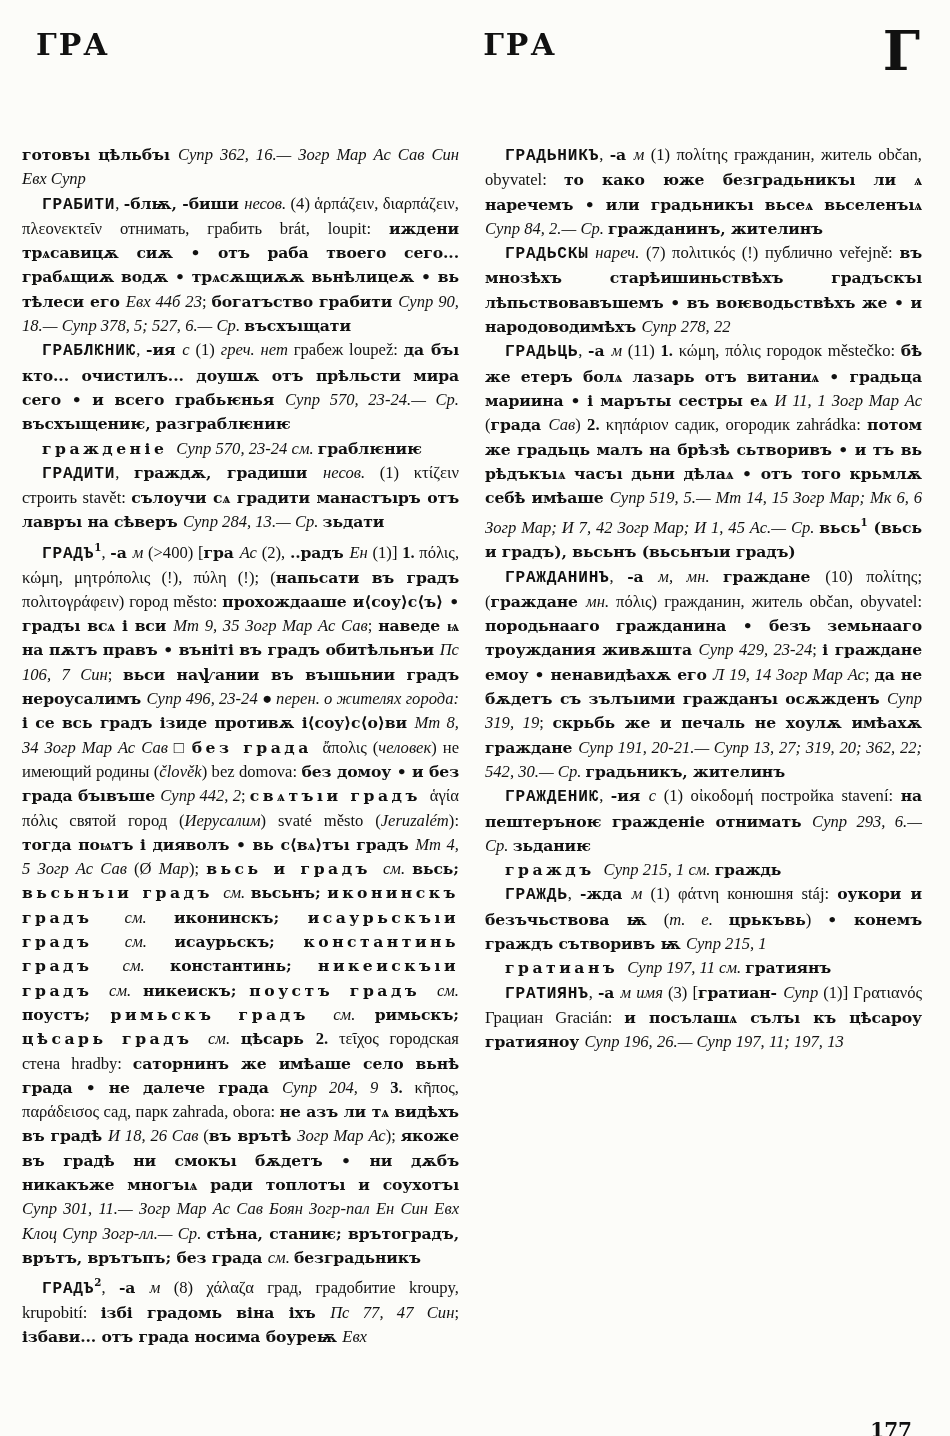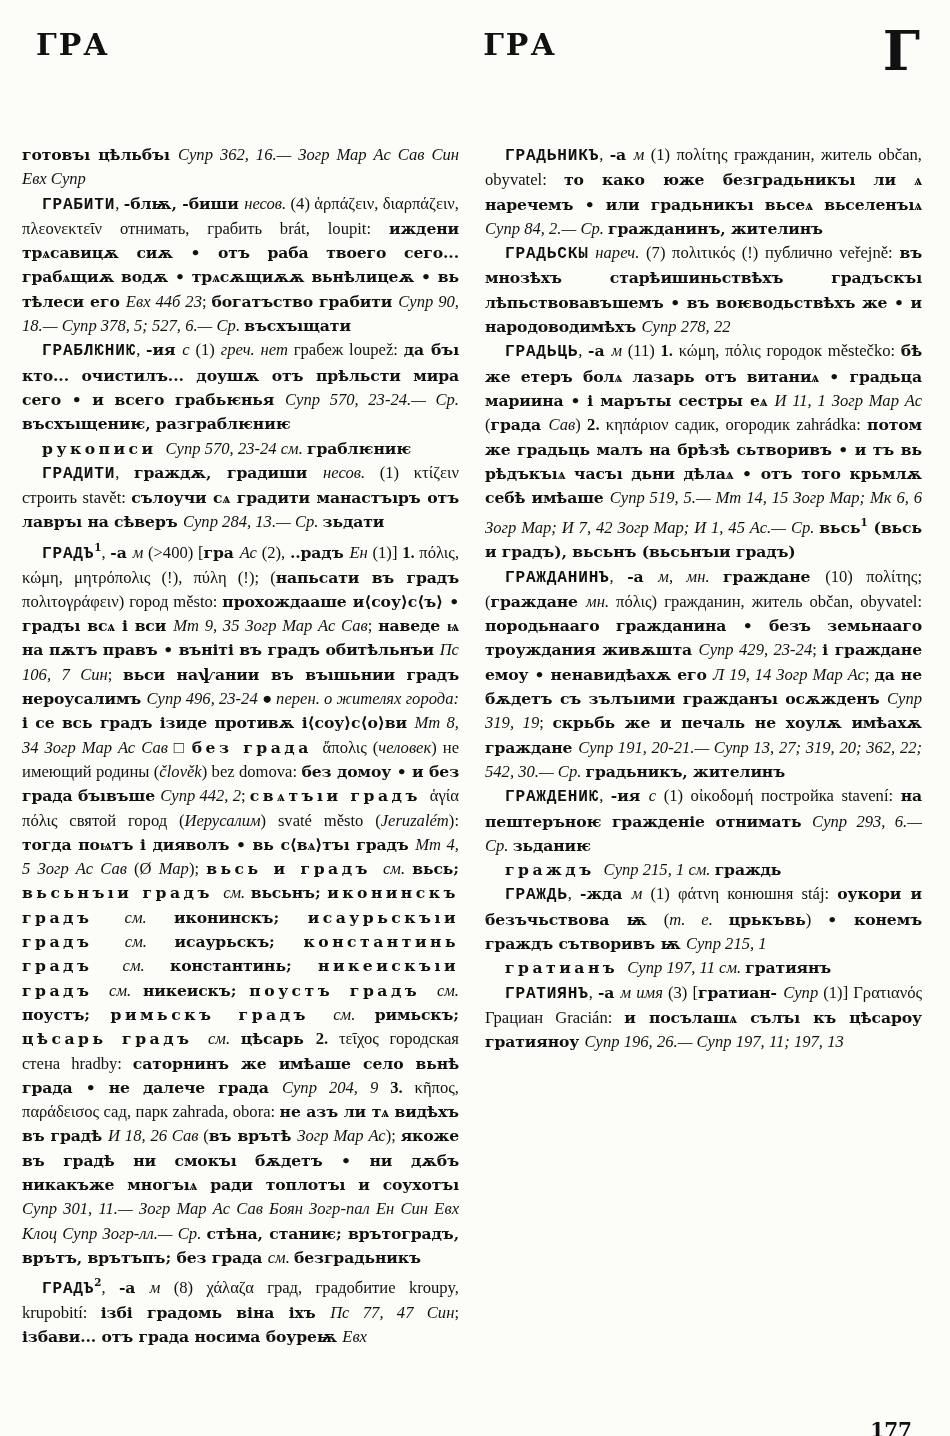--- a/index.html
+++ b/index.html
@@ -51,21 +51,21 @@
     <span class="rh-left ocs-caps">ГРА</span>
     <span class="rh-center ocs-caps">ГРА</span>
     <span class="rh-right">Г</span>
   </div>
 
   <div class="cols">
     <div class="col">
         <p class=""><span class="cs">готовъı цѣльбъı </span><span class="it">Супр 362, 16.— Зогр Мар Ас Сав Син Евх Супр</span></p>
         <p class="indent"><span class="hw">ГРАБИТИ</span><span class="rm">, </span><span class="cs">-блѭ, -биши </span><span class="it">несов.</span><span class="rm"> (4) ἁρπάζειν, διαρπάζειν, πλεονεκτεῖν отнимать, грабить brát, loupit: </span><span class="cs">иждени трѧсавицѫ сиѫ • отъ раба твоего сего... грабѧщиѫ водѫ • трѧсѫщиѫѫ вьнѣлицеѫ • вь тѣлеси его </span><span class="it">Евх 44б 23</span><span class="rm">; </span><span class="cs">богатъство грабити </span><span class="it">Супр 90, 18.— Супр 378, 5; 527, 6.— Ср. </span><span class="cs">въсхъıщати</span></p>
         <p class="indent"><span class="hw">ГРАБЛѤНИѤ</span><span class="rm">, </span><span class="cs">-ия </span><span class="it">с</span><span class="rm"> (1) </span><span class="it">греч. нет</span><span class="rm"> грабеж loupež: </span><span class="cs">да бъı кто... очистилъ... доушѫ отъ прѣльсти мира сего • и всего грабьѥнья </span><span class="it">Супр 570, 23-24.— Ср. </span><span class="cs">въсхъıщениѥ, разграблѥниѥ</span></p>
-        <p class="indent"><span class="cssp">рукописи </span><span class="it">Супр 570, 23-24 см. </span><span class="cs">граблѥниѥ</span></p>
+        <p class="indent"><span class="cssp">гражденіе </span><span class="it">Супр 570, 23-24 см. </span><span class="cs">граблѥниѥ</span></p>
         <p class="indent"><span class="hw">ГРАДИТИ</span><span class="rm">, </span><span class="cs">граждѫ, градиши </span><span class="it">несов.</span><span class="rm"> (1) κτίζειν строить stavět: </span><span class="cs">сълоучи сѧ градити манастъıръ отъ лавръı на сѣверъ </span><span class="it">Супр 284, 13.— Ср. </span><span class="cs">зьдати</span></p>
         <p class="indent"><span class="hw">ГРАДЪ</span><span class="sup">1</span><span class="rm">, </span><span class="cs">-а </span><span class="it">м</span><span class="rm"> (&gt;400) [</span><span class="cs">гра </span><span class="it">Ас</span><span class="rm"> (2), </span><span class="cs">..радъ </span><span class="it">Ен</span><span class="rm"> (1)] </span><span class="bf">1. </span><span class="rm">πόλις, κώμη, μητρόπολις (!), πύλη (!); (</span><span class="cs">напьсати въ градъ </span><span class="rm">πολιτογράφειν) город město: </span><span class="cs">прохождааше и⟨соу⟩с⟨ъ⟩ • градъı всѧ і вси </span><span class="it">Мт 9, 35 Зогр Мар Ас Сав</span><span class="rm">; </span><span class="cs">наведе ѩ на пѫтъ правъ • въніті въ градъ обитѣльнъи </span><span class="it">Пс 106, 7 Син</span><span class="rm">; </span><span class="cs">вьси наѱании въ въıшьнии градъ нероусалимъ </span><span class="it">Супр 496, 23-24 </span><span class="rm">● </span><span class="it">перен. о жителях города: </span><span class="cs">і се всь градъ ізиде противѫ і⟨соу⟩с⟨о⟩ви </span><span class="it">Мт 8, 34 Зогр Мар Ас Сав</span><span class="rm"> □ </span><span class="cssp">без града </span><span class="rm">ἄπολις (</span><span class="it">человек</span><span class="rm">) не имеющий родины (</span><span class="it">člověk</span><span class="rm">) bez domova: </span><span class="cs">без домоу • и без града бъıвъше </span><span class="it">Супр 442, 2</span><span class="rm">; </span><span class="cssp">свѧтъıи градъ </span><span class="rm">ἁγία πόλις святой город (</span><span class="it">Иерусалим</span><span class="rm">) svaté město (</span><span class="it">Jeruzalém</span><span class="rm">): </span><span class="cs">тогда поѩтъ і дияволъ • вь с⟨вѧ⟩тъı градъ </span><span class="it">Мт 4, 5 Зогр Ас Сав</span><span class="rm"> (Ø </span><span class="it">Мар</span><span class="rm">); </span><span class="cssp">вьсь и градъ </span><span class="it">см. </span><span class="cs">вьсь; </span><span class="cssp">вьсьнъıи градъ </span><span class="it">см. </span><span class="cs">вьсьнъ; </span><span class="cssp">иконинскъ градъ </span><span class="it">см. </span><span class="cs">иконинскъ; </span><span class="cssp">исаурьскъıи градъ </span><span class="it">см. </span><span class="cs">исаурьскъ; </span><span class="cssp">константинь градъ </span><span class="it">см. </span><span class="cs">константинь; </span><span class="cssp">никеискъıи градъ </span><span class="it">см. </span><span class="cs">никеискъ; </span><span class="cssp">поустъ градъ </span><span class="it">см. </span><span class="cs">поустъ; </span><span class="cssp">римьскъ градъ </span><span class="it">см. </span><span class="cs">римьскъ; </span><span class="cssp">цѣсарь градъ </span><span class="it">см. </span><span class="cs">цѣсарь </span><span class="bf">2. </span><span class="rm">τεῖχος городская стена hradby: </span><span class="cs">саторнинъ же имѣаше село вьнѣ града • не далече града </span><span class="it">Супр 204, 9 </span><span class="bf">3. </span><span class="rm">κῆπος, παράδεισος сад, парк zahrada, obora: </span><span class="cs">не азъ ли тѧ видѣхъ въ градѣ </span><span class="it">И 18, 26 Сав</span><span class="rm"> (</span><span class="cs">въ врътѣ </span><span class="it">Зогр Мар Ас</span><span class="rm">); </span><span class="cs">якоже въ градѣ ни смокъı бѫдетъ • ни дѫбъ никакъже многъıѧ ради топлотъı и соухотъı </span><span class="it">Супр 301, 11.— Зогр Мар Ас Сав Боян Зогр-пал Ен Син Евх Клоц Супр Зогр-лл.— Ср. </span><span class="cs">стѣна, станиѥ; врътоградъ, врътъ, врътъпъ; без града </span><span class="it">см. </span><span class="cs">безградьникъ</span></p>
         <p class="indent"><span class="hw">ГРАДЪ</span><span class="sup">2</span><span class="rm">, </span><span class="cs">-а </span><span class="it">м</span><span class="rm"> (8) χάλαζα град, градобитие kroupy, krupobití: </span><span class="cs">ізбі градомь віна іхъ </span><span class="it">Пс 77, 47 Син</span><span class="rm">; </span><span class="cs">ізбави... отъ града носима боуреѭ </span><span class="it">Евх</span></p>
       </div>
     <div class="col">
         <p class="indent"><span class="hw">ГРАДЬНИКЪ</span><span class="rm">, </span><span class="cs">-а </span><span class="it">м</span><span class="rm"> (1) πολίτης гражданин, житель občan, obyvatel: </span><span class="cs">то како юже безградьникъı ли ѧ наречемъ • или градьникъı вьсеѧ вьселенъıѧ </span><span class="it">Супр 84, 2.— Ср. </span><span class="cs">гражданинъ, жителинъ</span></p>
         <p class="indent"><span class="hw">ГРАДЬСКЫ</span><span class="rm"> </span><span class="it">нареч.</span><span class="rm"> (7) πολιτικός (!) публично veřejně: </span><span class="cs">въ мнозѣхъ старѣишиньствѣхъ градъскъı лѣпьствовавъшемъ • въ воѥводьствѣхъ же • и народоводимѣхъ </span><span class="it">Супр 278, 22</span></p>
         <p class="indent"><span class="hw">ГРАДЬЦЬ</span><span class="rm">, </span><span class="cs">-а </span><span class="it">м</span><span class="rm"> (11) </span><span class="bf">1. </span><span class="rm">κώμη, πόλις городок městečko: </span><span class="cs">бѣ же етеръ болѧ лазарь отъ витаниѧ • градьца мариина • і маръты сестры еѧ </span><span class="it">И 11, 1 Зогр Мар Ас</span><span class="rm"> (</span><span class="cs">града </span><span class="it">Сав</span><span class="rm">) </span><span class="bf">2. </span><span class="rm">κηπάριον садик, огородик zahrádka: </span><span class="cs">потом же градьць малъ на брѣзѣ сьтворивъ • и тъ вь рѣдъкъıѧ часъı дьни дѣлаѧ • отъ того крьмлѫ себѣ имѣаше </span><span class="it">Супр 519, 5.— Мт 14, 15 Зогр Мар; Мк 6, 6 Зогр Мар; И 7, 42 Зогр Мар; И 1, 45 Ас.— Ср. </span><span class="cs">вьсь</span><span class="sup">1</span><span class="cs"> (вьсь и градъ), вьсьнъ (вьсьнъıи градъ)</span></p>
         <p class="indent"><span class="hw">ГРАЖДАНИНЪ</span><span class="rm">, </span><span class="cs">-а </span><span class="it">м, мн. </span><span class="cs">граждане </span><span class="rm">(10) πολίτης; (</span><span class="cs">граждане </span><span class="it">мн.</span><span class="rm"> πόλις) гражданин, житель občan, obyvatel: </span><span class="cs">породьнааго гражданина • безъ земьнааго троуждания живѫшта </span><span class="it">Супр 429, 23-24</span><span class="rm">; </span><span class="cs">і граждане емоу • ненавидѣахѫ его </span><span class="it">Л 19, 14 Зогр Мар Ас</span><span class="rm">; </span><span class="cs">да не бѫдетъ съ зълъıими гражданъı осѫжденъ </span><span class="it">Супр 319, 19</span><span class="rm">; </span><span class="cs">скрьбь же и печаль не хоулѫ имѣахѫ граждане </span><span class="it">Супр 191, 20-21.— Супр 13, 27; 319, 20; 362, 22; 542, 30.— Ср. </span><span class="cs">градьникъ, жителинъ</span></p>
         <p class="indent"><span class="hw">ГРАЖДЕНИѤ</span><span class="rm">, </span><span class="cs">-ия </span><span class="it">с</span><span class="rm"> (1) οἰκοδομή постройка stavení: </span><span class="cs">на пештеръноѥ гражденіе отнимать </span><span class="it">Супр 293, 6.— Ср. </span><span class="cs">зьданиѥ</span></p>

